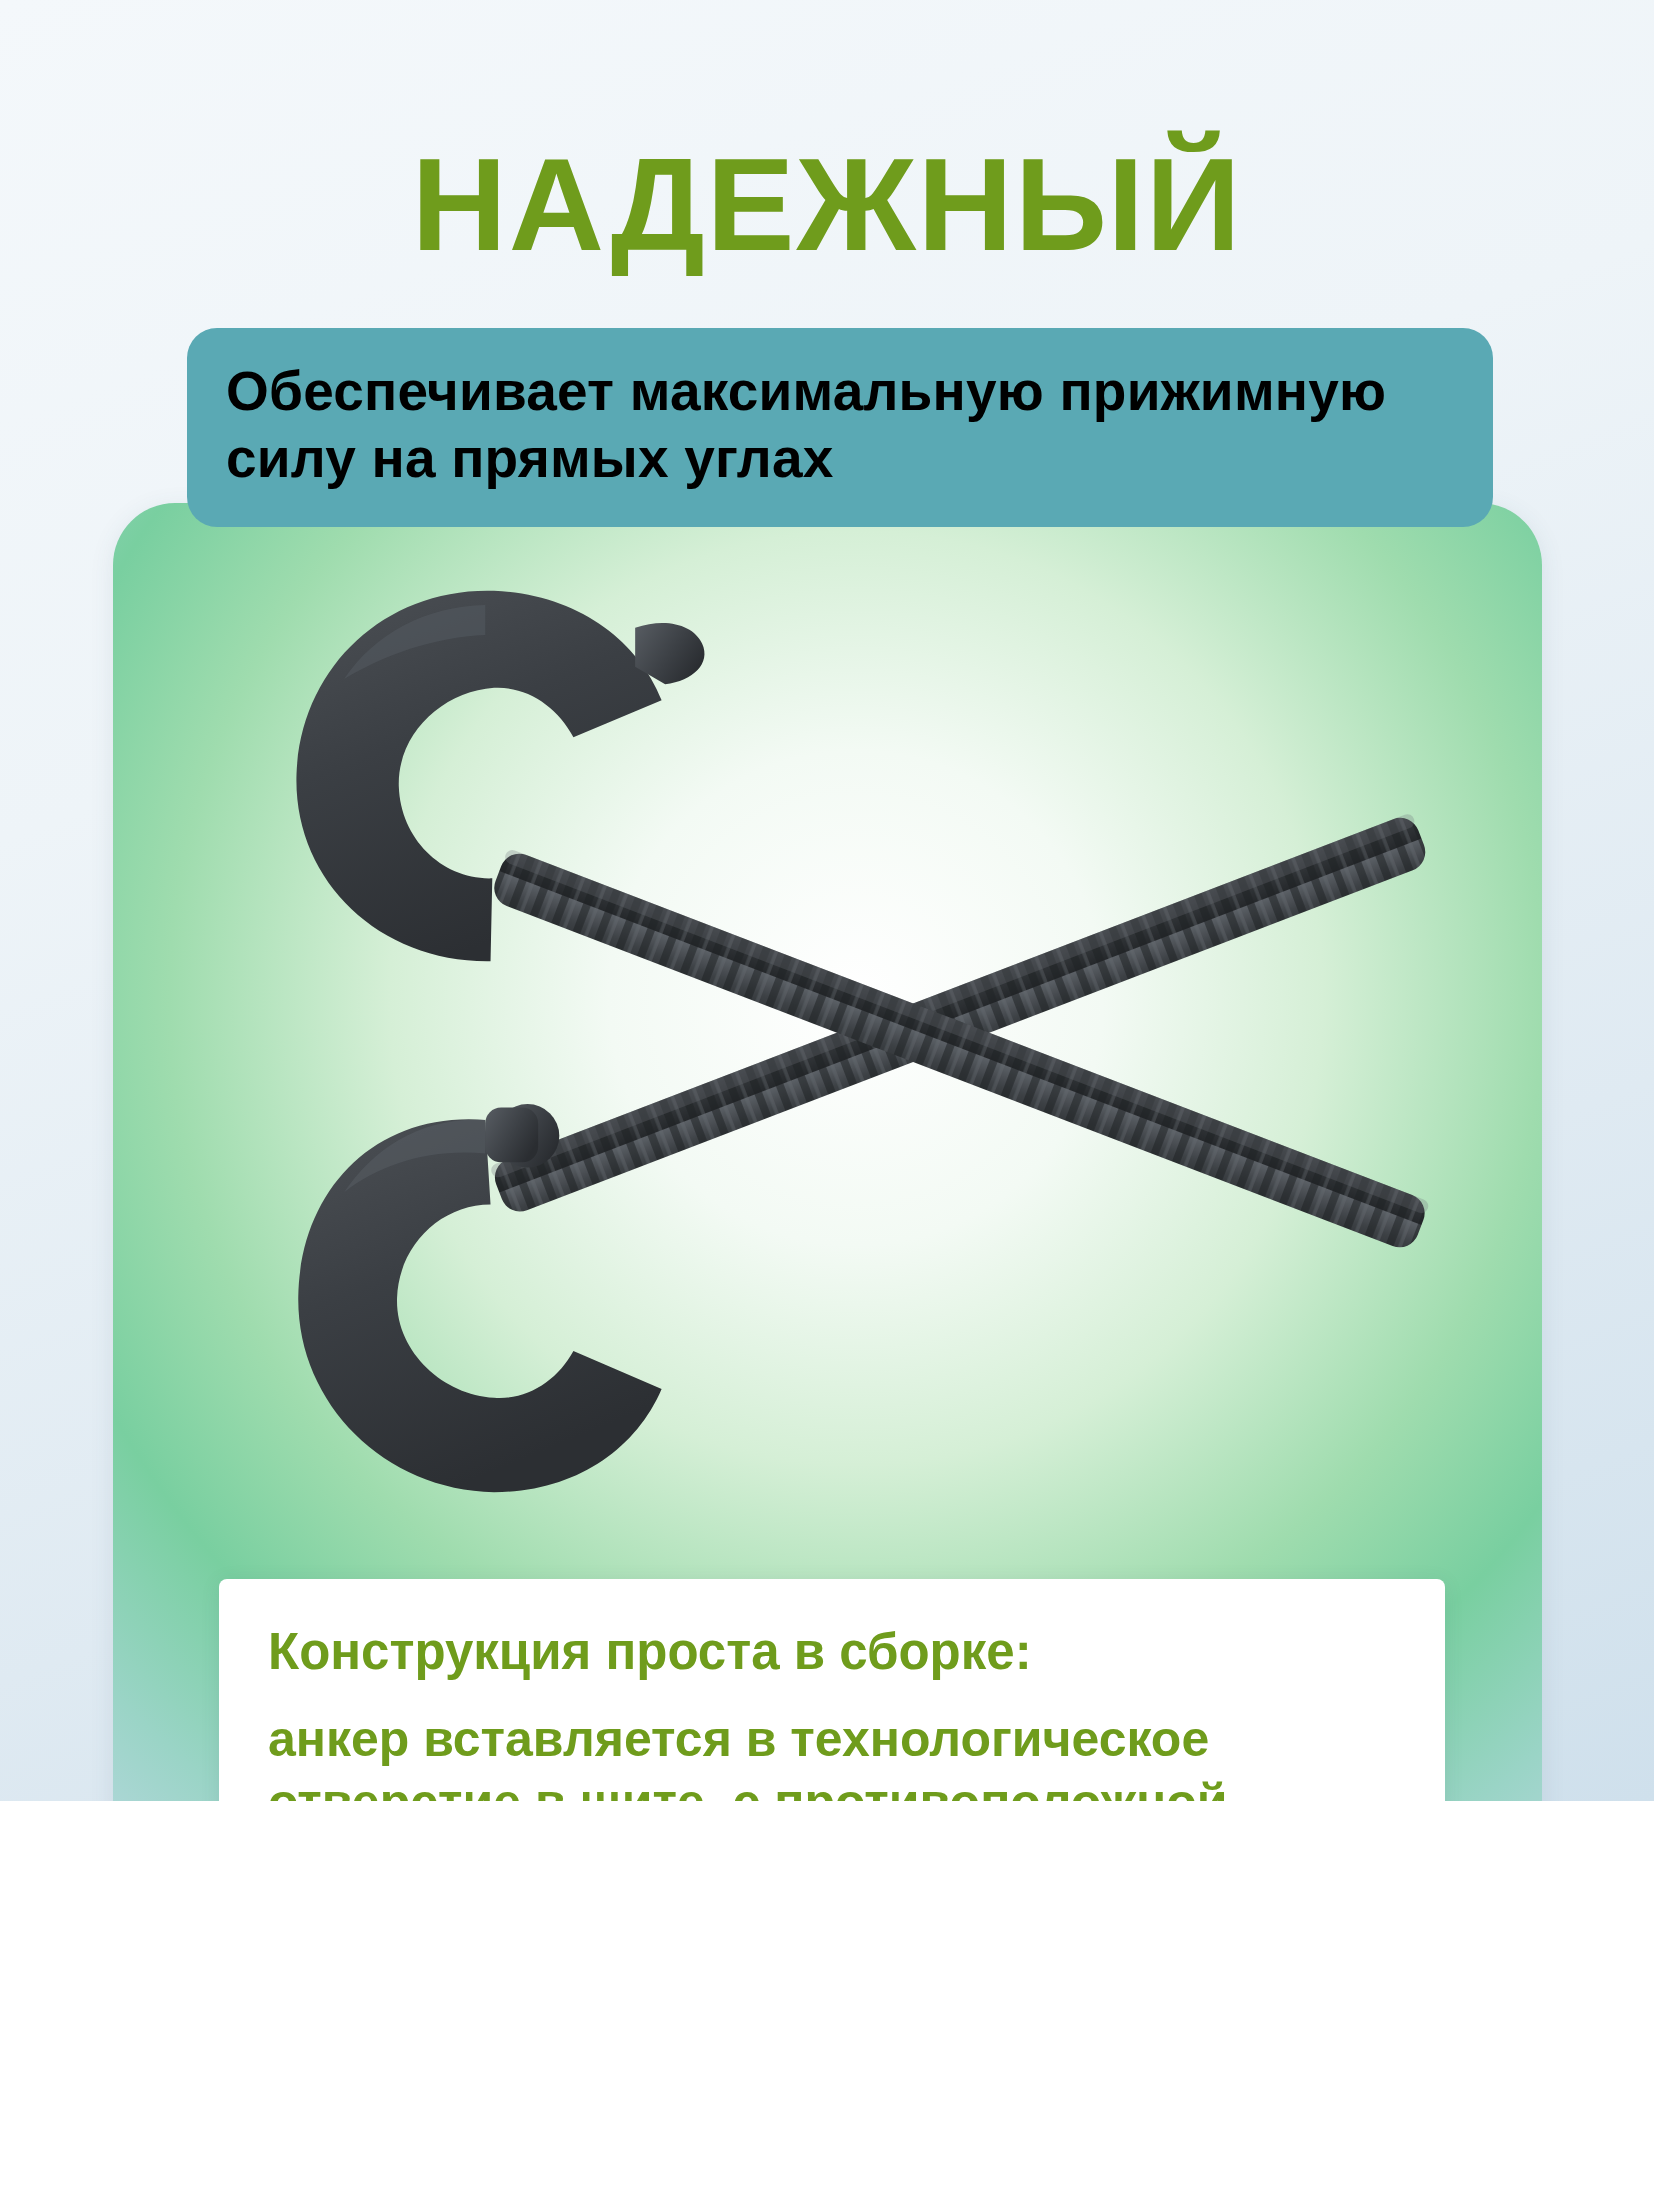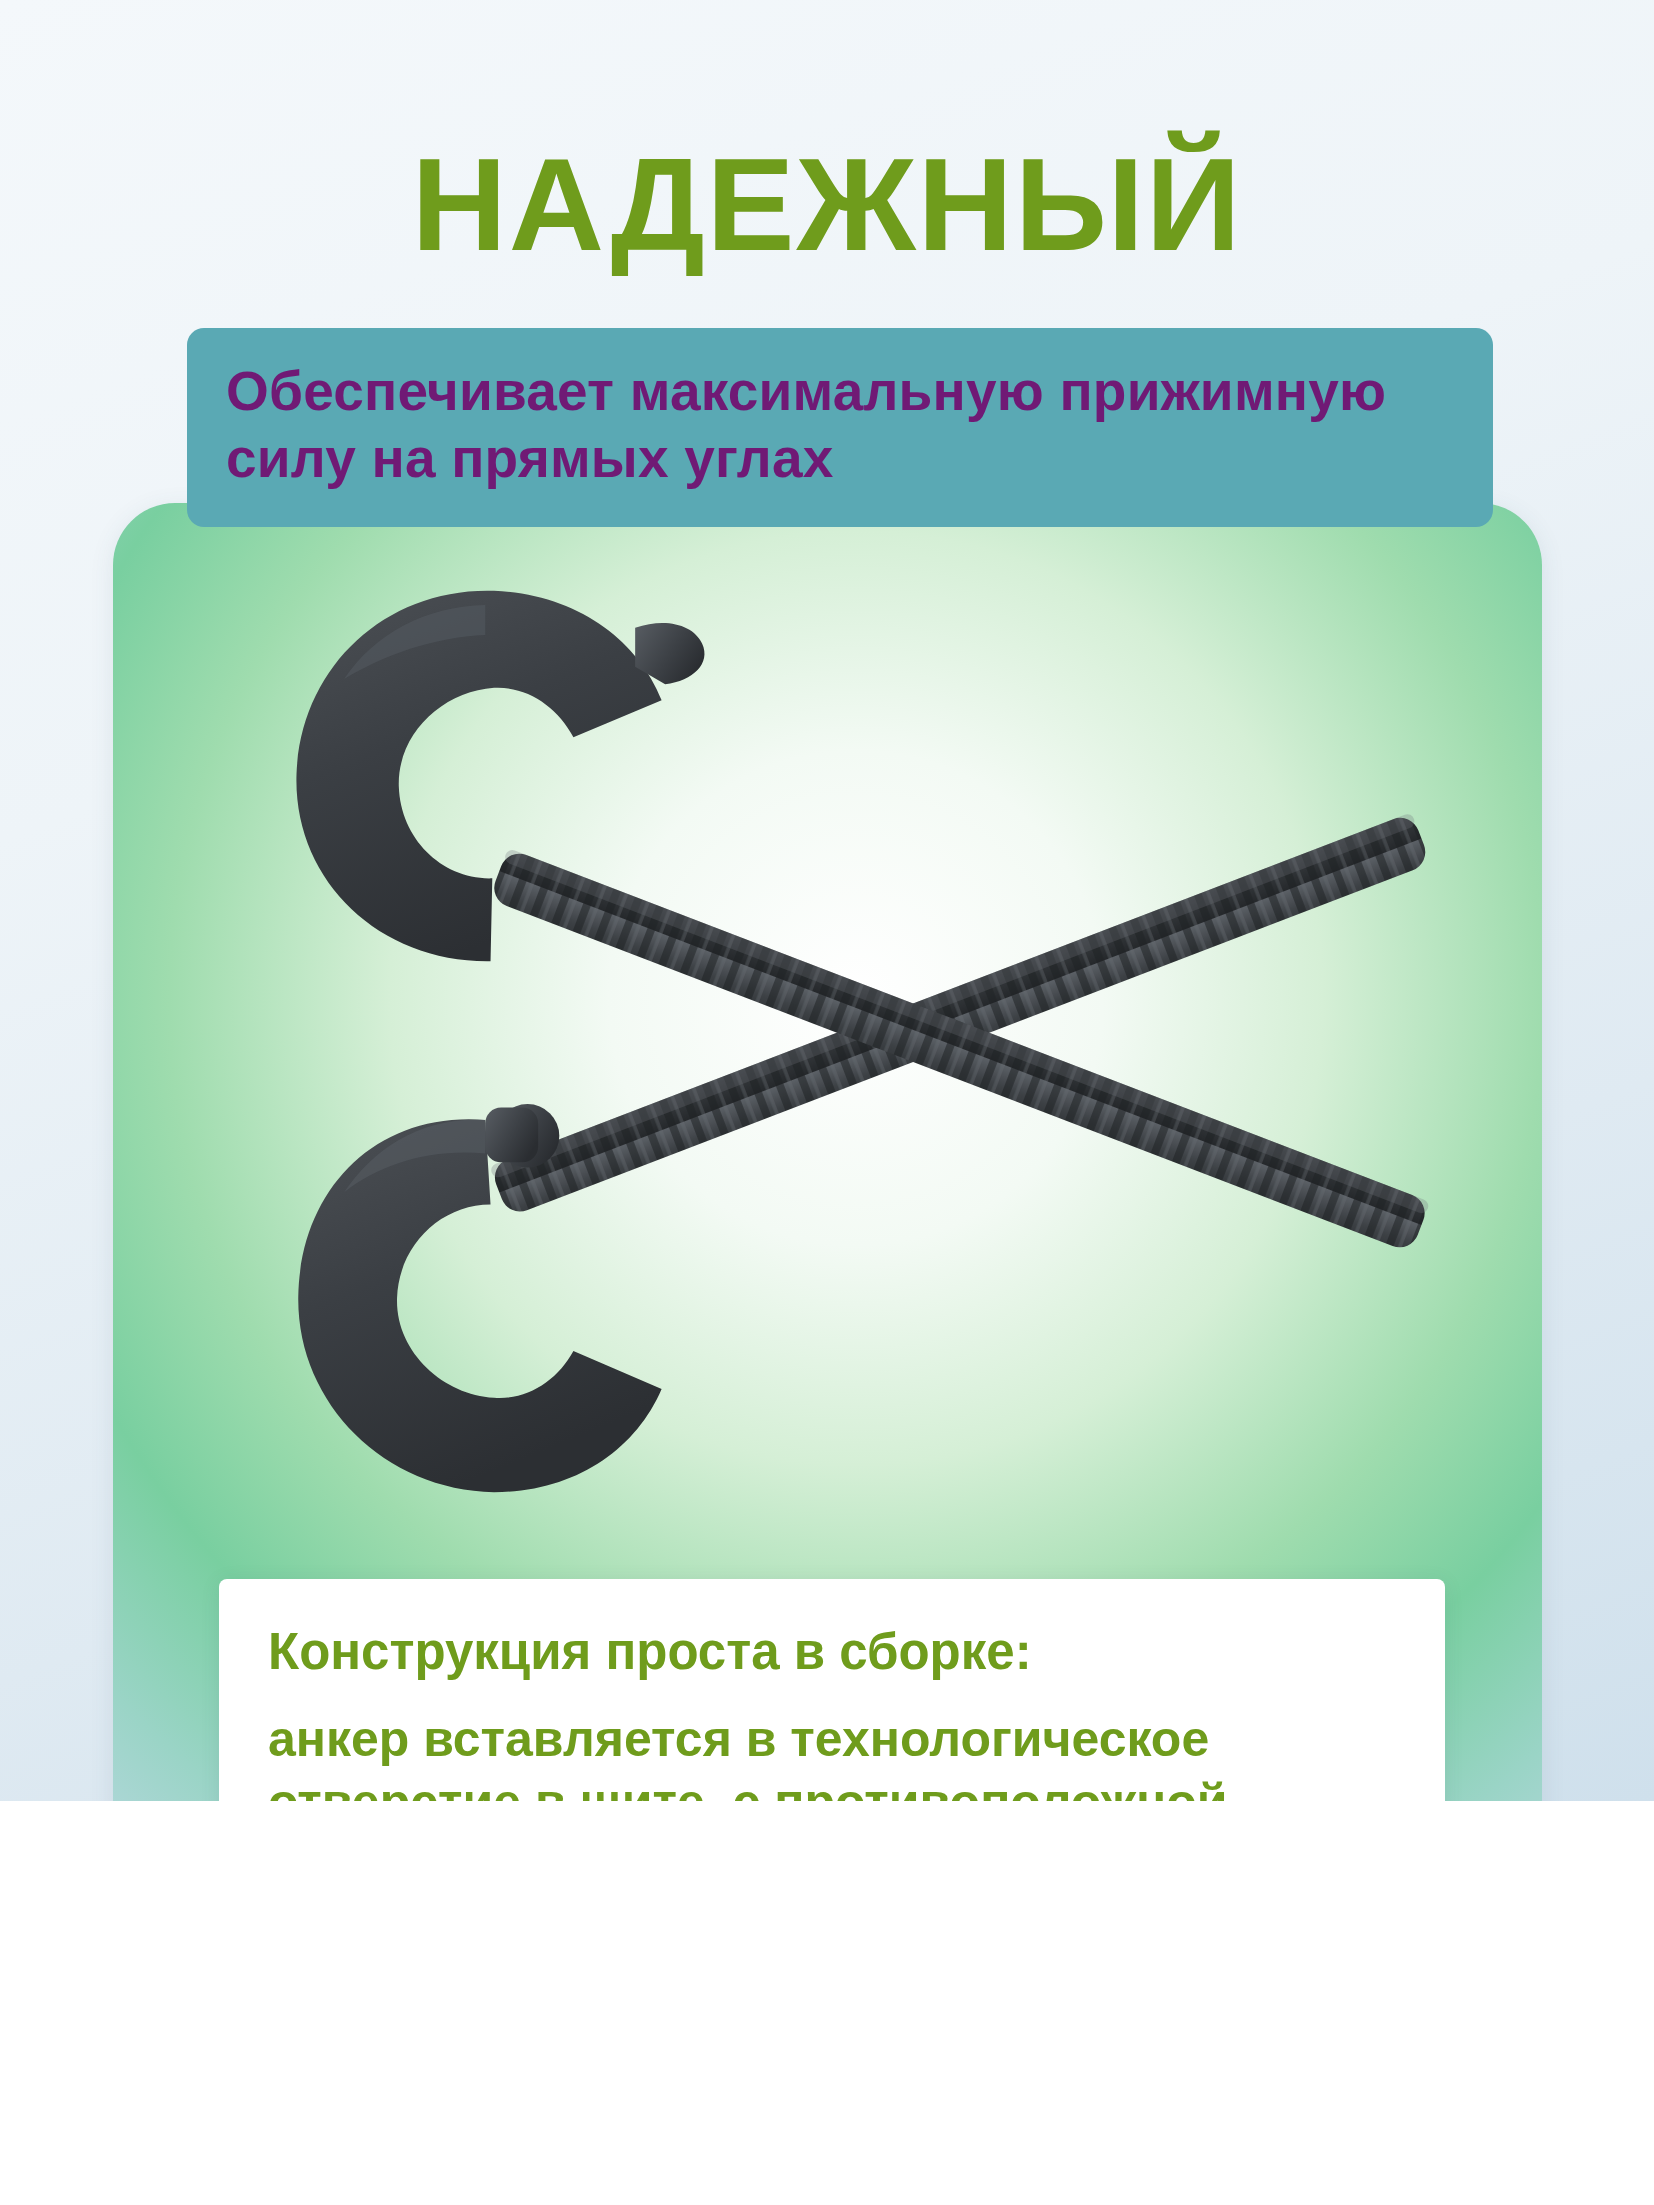--- a/index.html
+++ b/index.html
@@ -52,22 +52,22 @@
 
   
   .subtitle-bar {
     position: absolute;
     left: 187px;
     top: 328px;
     width: 1306px;
     box-sizing: border-box;
     padding: 30px 39px 35px 39px;
     background: #5aa9b4;
-    border-radius: 17px;
-    color: #701a75;
+    border-radius: 30px;
+    color: #000000;
     font-size: 55px;
     line-height: 1.22;
     font-weight: 700;
     letter-spacing: 0.2px;
   }
 
   
   .product-area {
     position: absolute;
     left: 194px;

